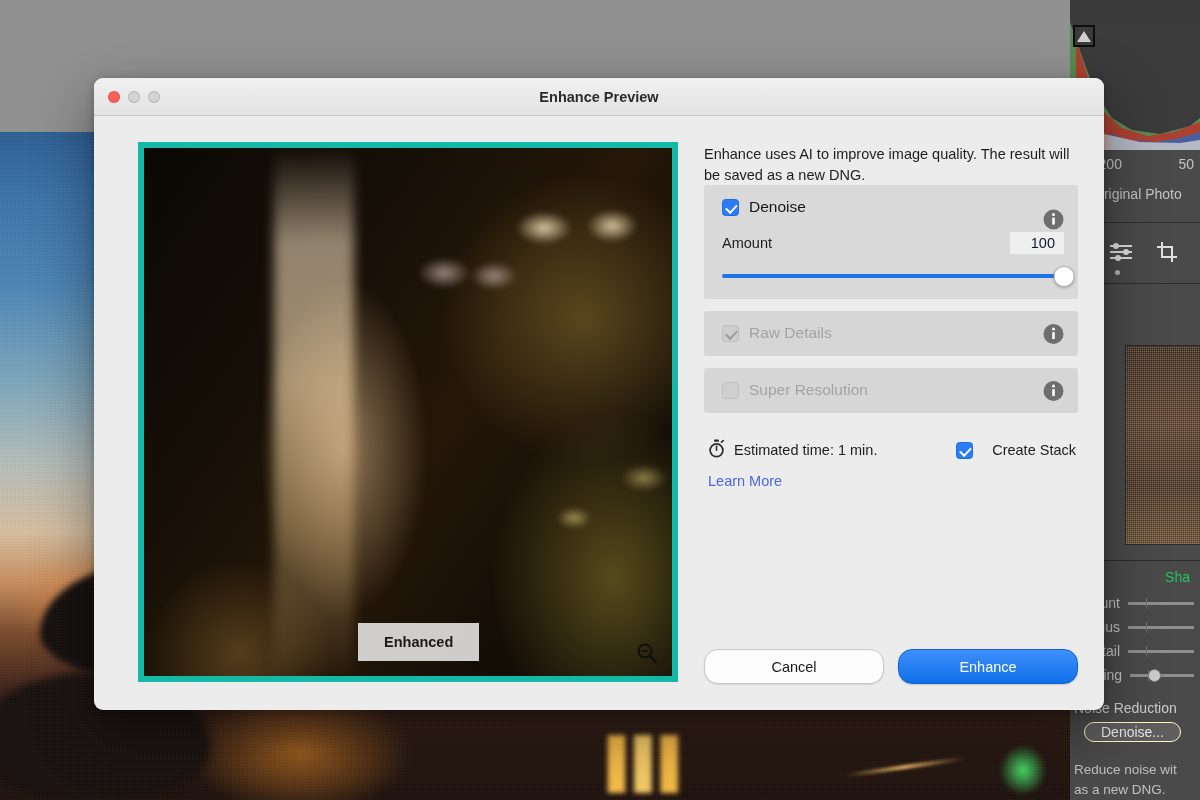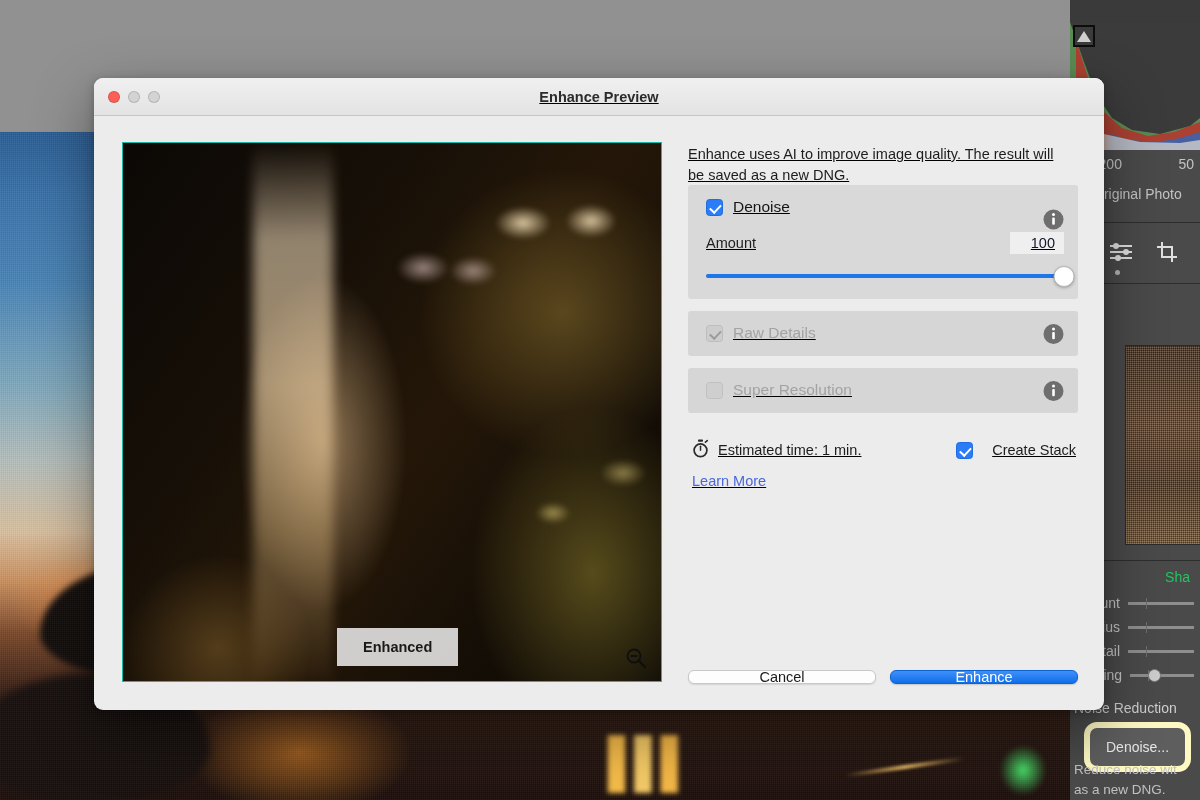--- a/index.html
+++ b/index.html
@@ -180,41 +180,40 @@
     position: absolute; top: -5px; left: 18px;
     width: 13px; height: 13px; border-radius: 50%;
     background: #cdcdcd; border: 1px solid #7a7a7a;
   }
   .lr-nr-title {
     position: absolute; top: 700px; left: 4px;
     font-size: 14px; color: #cfcfcf;
   }
   .lr-denoise-btn {
     position: absolute; top: 722px; left: 14px;
-    padding: 11px 16px;
+    padding: 1px 16px;
     background: #5e5e5e;
-    border: 6px solid #fef9c3;
+    border: 1px solid #fef9c3;
     border-radius: 13px;
     font-size: 14px; color: #e8e8e8;
   }
   .lr-nr-desc {
     position: absolute; top: 760px; left: 4px; right: 0;
     font-size: 13.5px; color: #c0c0c0; line-height: 1.45;
   }
 
   
   .dialog {
     position: absolute;
     left: 94px; top: 78px;
     width: 1010px; height: 632px;
     background: #ececec;
     border-radius: 9px;
     box-shadow: 0 22px 60px rgba(0,0,0,0.42), 0 2px 10px rgba(0,0,0,0.25);
     overflow: hidden;
-    text-decoration: underline;
   }
 
   .titlebar {
     position: relative;
     height: 38px;
     background: linear-gradient(to bottom, #f0f0f0, #e3e3e3);
     border-bottom: 1px solid #c6c6c6;
     display: flex; align-items: center;
   }
   .traffic {
@@ -242,23 +241,24 @@
     padding: 26px 26px 0 28px;
     display: flex;
     gap: 26px;
   }
 
   
   .preview-wrap {
     position: relative;
     width: 540px; height: 540px;
     flex: none;
-    border: 1px solid #14b8a6;
+    border: 6px solid #14b8a6;
     overflow: hidden;
     background: #1a1208;
+    margin-left: 16px;
   }
   .preview-img {
     position: absolute; inset: 0;
     background:
       radial-gradient(ellipse 120px 240px at 200px 300px, rgba(240,200,150,0.55), rgba(120,70,20,0) 70%),
       radial-gradient(ellipse 200px 200px at 440px 170px, rgba(170,140,60,0.42), rgba(90,60,20,0) 72%),
       radial-gradient(ellipse 170px 230px at 470px 430px, rgba(190,170,60,0.40), rgba(90,70,20,0) 72%),
       radial-gradient(circle 130px at 95px 505px, rgba(200,150,70,0.30), rgba(80,50,20,0) 72%),
       linear-gradient(125deg, #0b0805 0%, #160f07 30%, #241708 55%, #130d06 80%, #0a0704 100%);
   }
@@ -434,22 +434,22 @@
     color: #4a68d8;
   }
 
   .buttons {
     position: absolute;
     left: 0; right: 0; bottom: 26px;
     display: flex; gap: 14px;
   }
   .btn {
     flex: 1;
-    height: 14px;
-    border-radius: 6px;
+    height: 35px;
+    border-radius: 14px;
     font-size: 14.5px;
     display: flex; align-items: center; justify-content: center;
   }
   .btn.cancel {
     background: #fdfdfd;
     border: 1px solid #c8c8c8;
     color: #1a1a1a;
     box-shadow: 0 1px 1.5px rgba(0,0,0,0.10);
   }
   .btn.primary {

